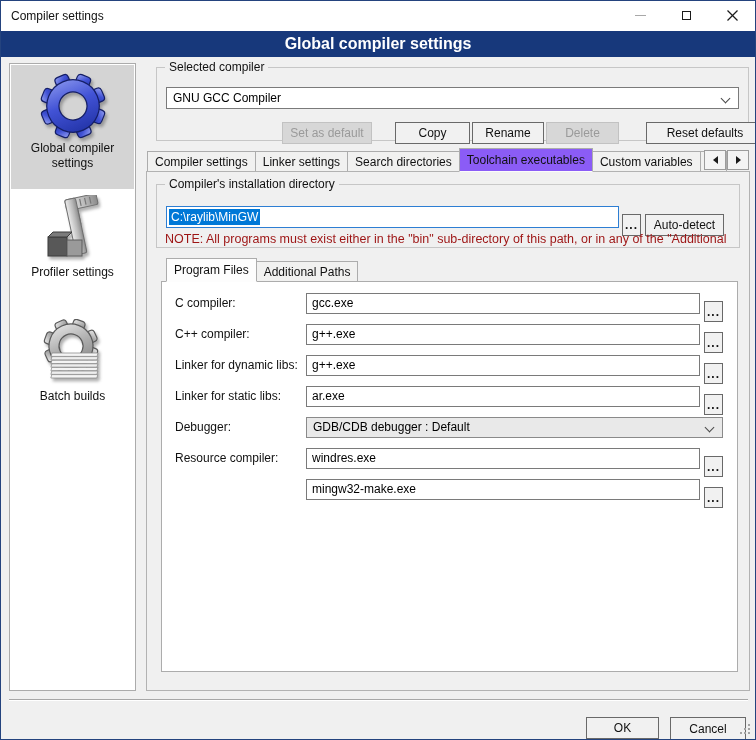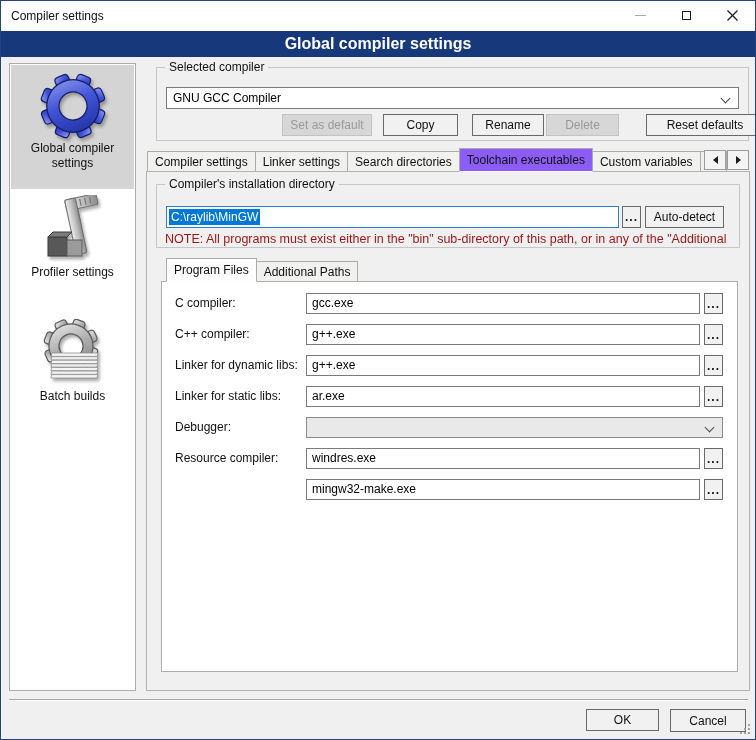--- a/index.html
+++ b/index.html
@@ -30,21 +30,21 @@
   .side-item .ic svg{filter:drop-shadow(2px 3px 1.5px rgba(80,80,80,.45));}
   .side-label{font-size:12px;line-height:15px;color:#111;padding:2px 6px 0 6px;}
   
   .groupbox{position:absolute;border:1px solid #C6C6C6;}
   .legend{position:absolute;left:8px;top:-8px;background:var(--bg);padding:0 4px;font-size:12px;color:#111;}
   
   .combo{position:absolute;background:#fff;border:1px solid var(--input-border);font-size:12px;}
   .combo .val{position:absolute;left:6px;top:0;right:22px;line-height:20px;white-space:nowrap;overflow:hidden;}
   .chev{position:absolute;right:9px;top:6px;width:7px;height:7px;border-right:1.3px solid #4a4a4a;border-bottom:1.3px solid #4a4a4a;transform:rotate(45deg);}
   .btn{position:absolute;height:22px;background:var(--btn-bg);border:1px solid var(--btn-border);
-       font-size:12px;color:#111;text-align:center;line-height:20px;}
+       font-size:12px;color:#111;text-align:center;line-height:20px;margin-top:8px;}
   .btn.dis{background:var(--btn-dis-bg);border-color:var(--btn-dis-border);color:var(--btn-dis-text);}
   .mini{line-height:14px;font-weight:bold;letter-spacing:1px;}
   
   .tabstrip{position:absolute;display:flex;align-items:flex-end;}
   .tab{height:21px;line-height:20px;padding:0 7px;font-size:12px;background:#F1F1F0;
        border:1px solid #ACACAC;margin-left:-1px;white-space:nowrap;color:#111;}
   .tab:first-child{margin-left:0;}
   .tab.active{height:24px;line-height:23px;background:#8b5cf6;border-bottom:1px solid #FBFBFB;z-index:3;}
   .tab.clip{width:27px;padding:0 0 0 7px;overflow:hidden;}
   .tab-arrow{position:absolute;top:149px;width:22px;height:20px;background:#F4F4F4;border:1px solid #9c9c9c;
@@ -183,21 +183,21 @@
   </div>
 
   <div class="groupbox" style="left:155px;top:66px;width:593px;height:74px">
     <span class="legend">Selected compiler</span>
   </div>
   <div class="combo" style="left:165px;top:86px;width:573px;height:22px">
     <span class="val" style="line-height:21px">GNU GCC Compiler</span>
     <span class="chev" style="top:7px"></span>
   </div>
   <button class="btn dis" style="left:281px;top:113px;width:90px">Set as default</button>
-  <button class="btn" style="left:382px;top:113px;width:75px">Copy</button>
+  <button class="btn" style="left:394px;top:113px;width:75px">Copy</button>
   <button class="btn" style="left:471px;top:113px;width:72px">Rename</button>
   <button class="btn dis" style="left:545px;top:113px;width:73px">Delete</button>
   <button class="btn" style="left:645px;top:113px;width:118px">Reset defaults</button>
 
   <div class="tabstrip" style="left:146px;top:147px;height:24px">
     <div class="tab">Compiler settings</div>
     <div class="tab">Linker settings</div>
     <div class="tab">Search directories</div>
     <div class="tab active">Toolchain executables</div>
     <div class="tab">Custom variables</div>
@@ -247,20 +247,21 @@
   <button class="btn mini fbrowse" style="top:354px">...</button>
 
   <span class="flabel" style="top:385px">Linker for static libs:</span>
   <div class="ffield" style="top:385px">
       <span class="val">ar.exe</span>
     </div>
   <button class="btn mini fbrowse" style="top:385px">...</button>
 
   <span class="flabel" style="top:416px">Debugger:</span>
   <div class="fselect" style="top:416px">
+    <span class="val">GDB/CDB debugger : Default</span>
     <span class="chev" style="top:6px"></span>
   </div>
 
   <span class="flabel" style="top:447px">Resource compiler:</span>
   <div class="ffield" style="top:447px">
       <span class="val">windres.exe</span>
     </div>
   <button class="btn mini fbrowse" style="top:447px">...</button>
 
   <div class="ffield" style="top:478px">

